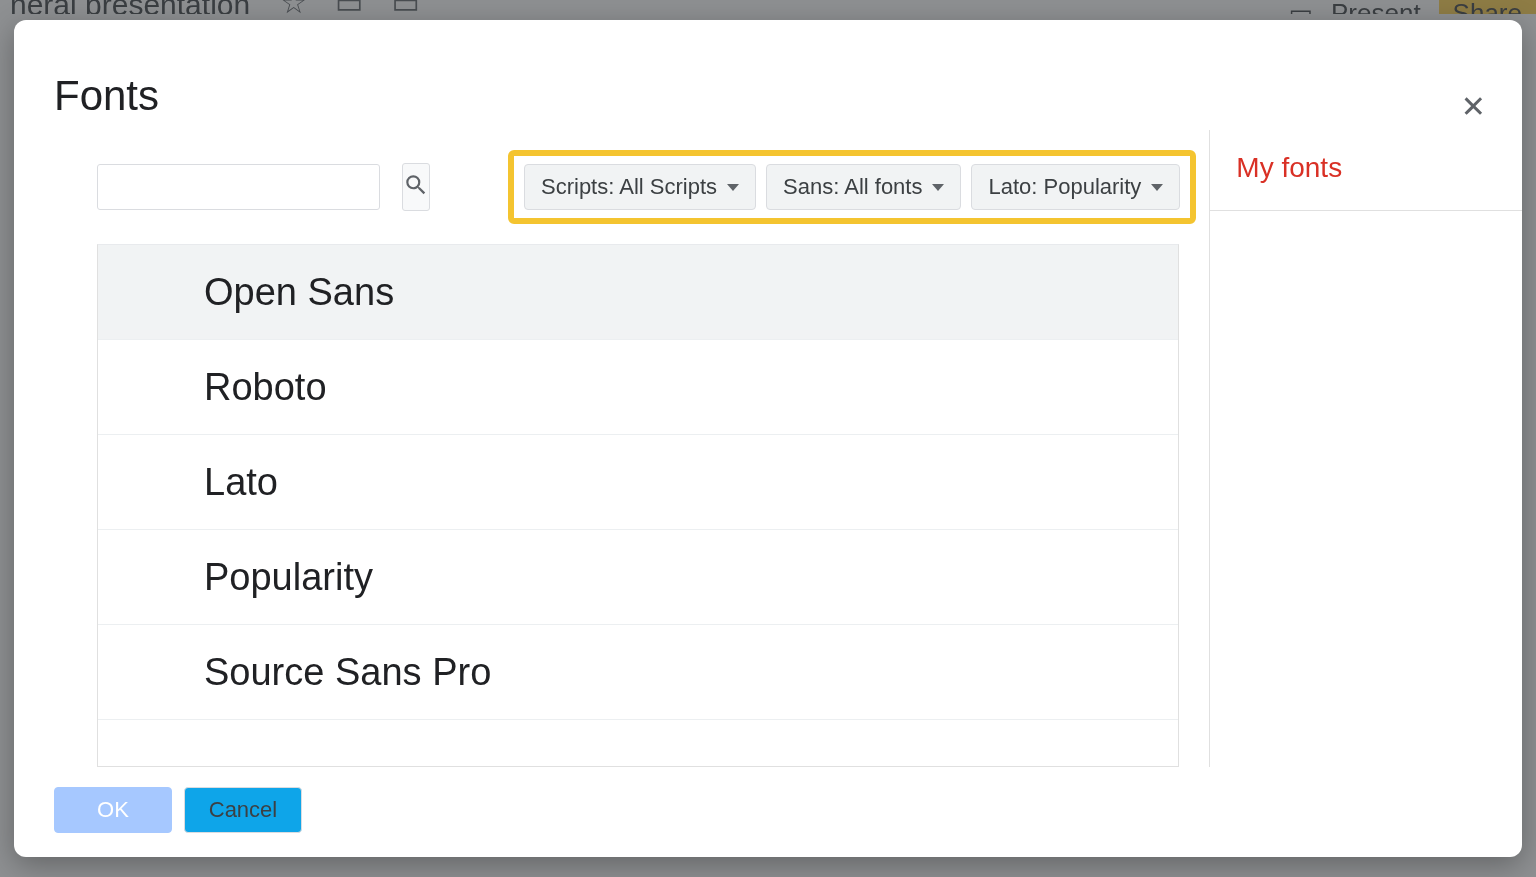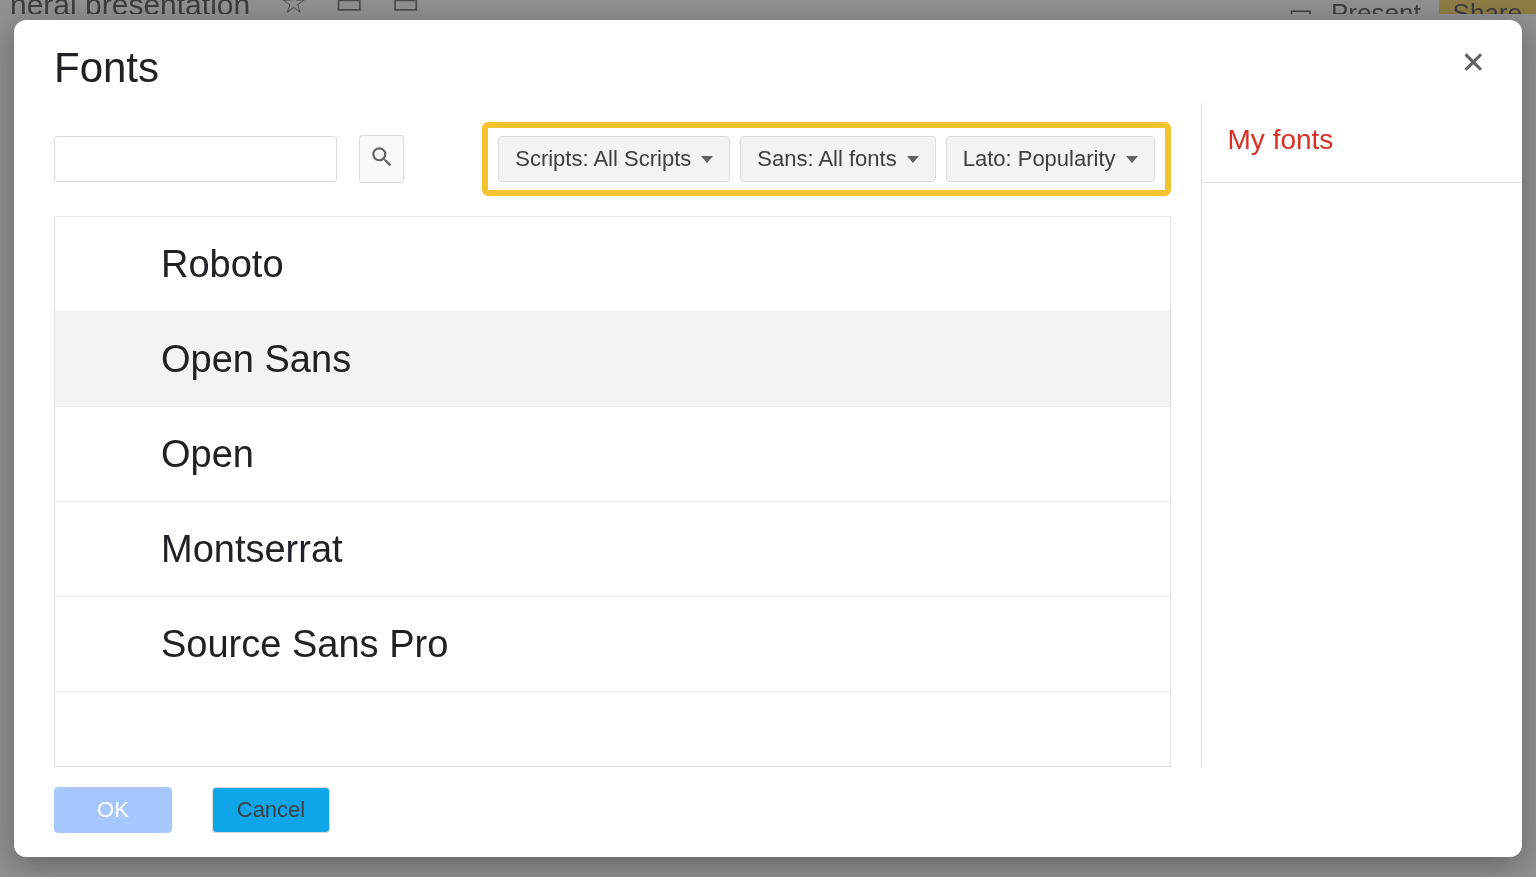--- a/index.html
+++ b/index.html
@@ -75,40 +75,42 @@
     background: #fff;
     border-radius: 12px;
     box-shadow: 0 8px 30px rgba(0,0,0,.3);
     display: flex;
     flex-direction: column;
     overflow: hidden;
   }
 
   .dlg-header {
     position: relative;
-    padding: 24px 40px 10px 40px;
+    padding: 8px 40px 10px 40px;
+    margin-top: 44px;
   }
   .dlg-title {
     font-size: 42px;
     color: #202124;
   }
   .dlg-close {
     position: absolute;
     top: 28px;
     right: 36px;
     font-size: 30px;
     color: #5f6368;
     cursor: pointer;
     line-height: 1;
   }
 
   .dlg-body {
     flex: 1 1 auto;
     display: flex;
     min-height: 0;
+    margin-left: 43px;
   }
 
   .left-col {
     flex: 1 1 auto;
     padding: 0 0 0 40px;
     display: flex;
     flex-direction: column;
     min-width: 0;
   }
 
@@ -216,21 +218,21 @@
   }
   .right-divider {
     margin: 26px 0 0 -26px;
     border-top: 1px solid #e0e0e0;
     width: calc(100% + 26px);
   }
 
   .dlg-footer {
     padding: 20px 40px 24px 40px;
     display: flex;
-    gap: 40px;
+    gap: 12px;
   }
   .btn {
     height: 46px;
     min-width: 118px;
     border-radius: 4px;
     border: 1px solid #dadce0;
     background: #0ea5e9;
     font-size: 22px;
     font-weight: 500;
     color: #3c4043;
@@ -300,31 +302,31 @@
           </div>
           <div class="dropdown-btn">
             <span>Lato: Popularity</span>
             <span class="caret"></span>
           </div>
         </div>
       </div>
 
       <div class="font-list-wrap">
         <div class="font-list" id="font-list">
+            <div class="font-item hover">
+              <span>Open Sans</span>
+            </div>
             <div class="font-item">
               <span>Roboto</span>
             </div>
-            <div class="font-item hover">
-              <span>Open Sans</span>
-            </div>
             <div class="font-item">
-              <span>Open</span>
+              <span>Lato</span>
             </div>
             <div class="font-item">
-              <span>Montserrat</span>
+              <span>Popularity</span>
             </div>
             <div class="font-item">
               <span>Source Sans Pro</span>
             </div>
           </div>
       </div>
 
     </div>
 
     <div class="right-col">

